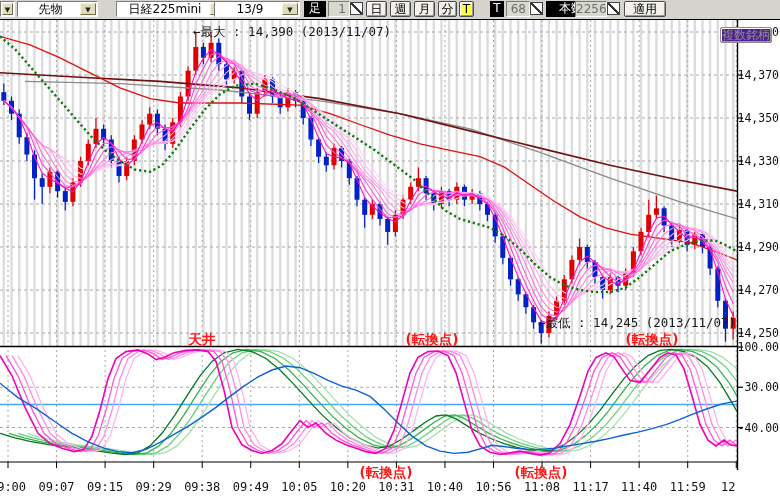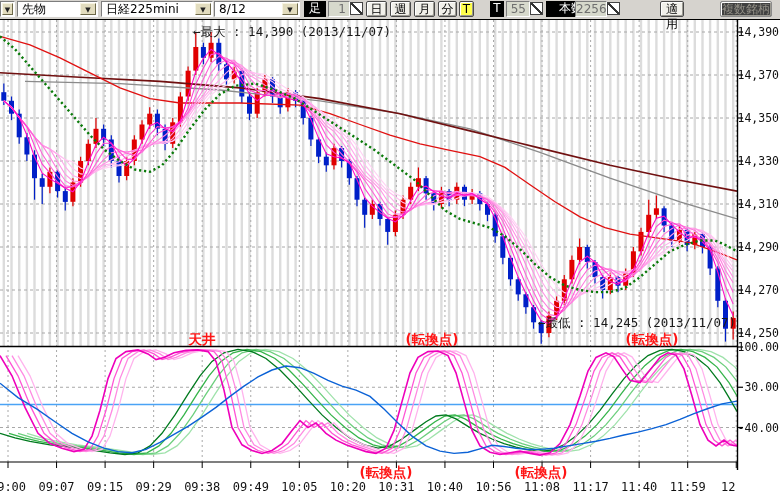--- a/index.html
+++ b/index.html
@@ -1,70 +1,70 @@
 <!DOCTYPE html>
 <html><head>
 <meta charset="utf-8">
 <style>
   html,body{margin:0;padding:0;width:780px;height:500px;overflow:hidden;background:#fff;
     font-family:"DejaVu Sans",sans-serif;}
   
   .toolbar{position:absolute;left:0;top:0;width:780px;height:19px;background:#d6d3ce;z-index:5;}
   .tb{position:absolute;top:1px;height:16px;box-sizing:border-box;font-size:12px;line-height:15px;}
   .combo{background:#fff;border:1px solid;border-color:#7d7d7d #fdfdfd #fdfdfd #7d7d7d;display:flex;}
-  .combo-text{flex:1;padding-left:4px;color:#000;white-space:nowrap;overflow:hidden;}
+  .combo-text{flex:1;padding-left:4px;color:#000;white-space:nowrap;overflow:hidden;text-align:center;}
   .combo-arrow{width:14px;margin:1px;background:#e2dcbe;border:1px solid;
     border-color:#f7f4e2 #6d6848 #6d6848 #f7f4e2;text-align:center;font-size:7px;line-height:12px;color:#222;}
   .btn{background:#f1f0ea;border:1px solid #4a4a4a;border-radius:2px;text-align:center;color:#000;
     box-shadow:inset 1px 1px 0 #fff, inset -1px -1px 0 #9c9a92;cursor:default;}
   .btn.yellow{background:#ffff4d;}
-  .btn.disabled{background:#404040;color:#928f86;border-color:#8b8b8b;}
+  .btn.disabled{background:#4c1d95;color:#928f86;border-color:#8b8b8b;margin-top:26px;}
   .blk{background:#000;color:#fff;text-align:center;}
   .spin{background:#d7d9cc;border:1px solid;border-color:#7d7d7d #fdfdfd #fdfdfd #7d7d7d;
     text-align:right;padding-right:3px;color:#6f6f6f;}
   .spinbtn{top:2px;width:13px;height:13px;background:#fff;border:1px solid #444;
     background-image:linear-gradient(45deg,transparent 44%,#333 44%,#333 56%,transparent 56%);}
   
   .chart-area{position:absolute;left:0;top:19px;width:780px;height:481px;}
   svg text{user-select:none;}
 </style>
 </head>
 <body>
 
 <div class="toolbar">
   <div class="tb combo" style="left:0;width:15px">
     <div class="combo-arrow">▼</div>
   </div>
   <div class="tb combo" style="left:17px;width:81px">
     <span class="combo-text">先物</span>
     <div class="combo-arrow">▼</div>
   </div>
-  <div class="tb combo" style="left:101px;width:112px">
+  <div class="tb combo" style="left:116px;width:112px">
     <span class="combo-text">日経225mini</span>
     <div class="combo-arrow">▼</div>
   </div>
   <div class="tb combo" style="left:214px;width:86px">
-    <span class="combo-text">8/12</span>
+    <span class="combo-text">13/9</span>
     <div class="combo-arrow">▼</div>
   </div>
   <div class="tb blk" style="left:304px;width:22px">足</div>
   <div class="tb spin" style="left:328px;width:22px">1</div>
   <div class="tb spinbtn" style="left:350px"></div>
   <div class="tb btn" style="left:366px;width:21px">日</div>
   <div class="tb btn" style="left:390px;width:21px">週</div>
   <div class="tb btn" style="left:414px;width:21px">月</div>
   <div class="tb btn" style="left:438px;width:19px">分</div>
   <div class="tb btn yellow" style="left:459px;width:15px">T</div>
   <div class="tb blk" style="left:490px;width:14px">T</div>
-  <div class="tb spin" style="left:506px;width:24px">55</div>
+  <div class="tb spin" style="left:506px;width:24px">68</div>
   <div class="tb spinbtn" style="left:530px"></div>
   <div class="tb blk" style="left:546px;width:50px">本数</div>
   <div class="tb spin" style="left:575px;width:32px">2256</div>
   <div class="tb spinbtn" style="left:607px"></div>
-  <div class="tb btn" style="left:660px;width:24px">適用</div>
+  <div class="tb btn" style="left:624px;width:42px">適用</div>
   <div class="tb btn disabled" style="left:720px;width:52px">複数銘柄</div>
 </div>
 
 <div class="chart-area">
   <svg id="chart-svg" width="780" height="481" viewBox="0 19 780 481">
       <defs>
         <clipPath id="mclip">
           <rect x="0" y="20" width="737" height="326"></rect>
         </clipPath>
           <clipPath id="oclip">

